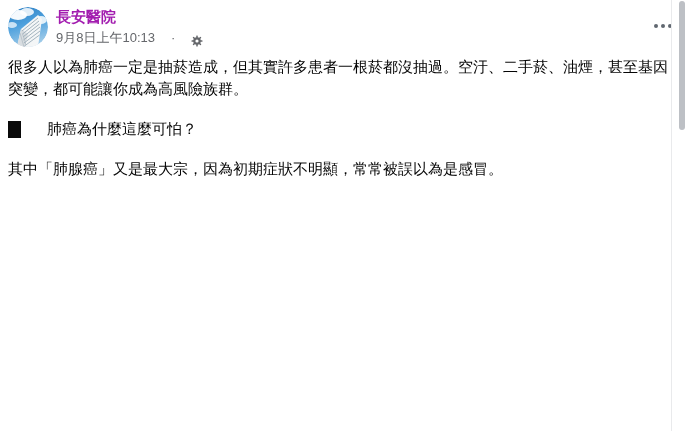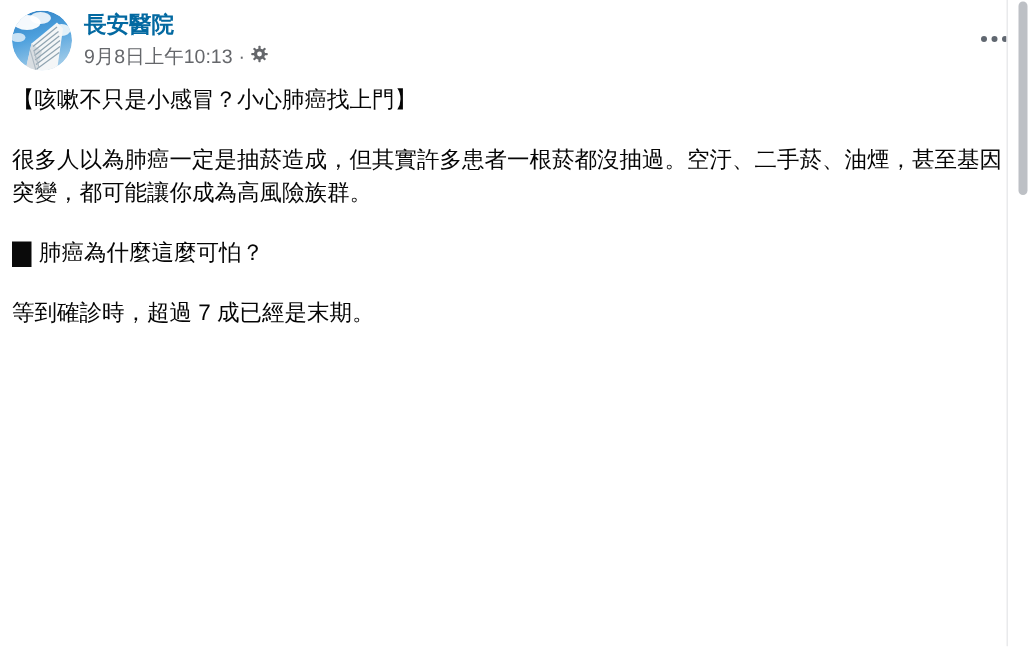--- a/index.html
+++ b/index.html
@@ -16,24 +16,24 @@
     position:absolute;top:7px;left:8px;right:24px;
     display:flex;align-items:flex-start;
   }
   .avatar{
     width:40px;height:40px;border-radius:50%;overflow:hidden;flex:0 0 auto;
     cursor:pointer;
   }
   .avatar svg{display:block;}
   .header-meta{margin-left:8px;min-width:0;}
   .page-name{
-    font-size:15px;font-weight:700;line-height:20px;color:#0369a1;cursor:pointer;
+    font-size:15px;font-weight:700;line-height:20px;color:#a21caf;cursor:pointer;
   }
   .time-row{
-    display:flex;align-items:flex-start;gap:4px;
+    display:flex;align-items:flex-end;gap:16px;
     font-size:13px;line-height:17px;color:#65676b;margin-top:2px;
   }
   .time-row .dot-sep{color:#65676b;}
   .gear{width:12px;height:12px;display:inline-block;}
   .menu-btn{
     position:absolute;top:20px;right:14px;
     display:flex;gap:3px;align-items:center;
     padding:4px 0;cursor:pointer;
   }
   .menu-btn i{
@@ -42,21 +42,21 @@
   
   .post-body{
     position:absolute;top:56px;left:8px;right:8px;
   }
   .post-body p{
     margin:0 0 18px 0;
     font-size:15px;line-height:22px;color:#050505;
     word-break:break-word;
   }
   .section-heading{
-    display:flex;align-items:center;gap:5px;
+    display:flex;align-items:center;gap:26px;
     margin:0 0 18px 0;
     font-size:15px;line-height:22px;color:#050505;
   }
   .block-marker{
     display:inline-block;width:13px;height:17px;background:#0a0a0a;flex:0 0 auto;
   }
   
   .scroll-track{
     position:absolute;top:0;right:0;width:14px;height:431px;
     background:#ffffff;border-left:1px solid #e9eaec;
@@ -123,26 +123,25 @@
   </div>
 </div>
 
 <div class="menu-btn">
   <i></i>
     <i></i>
     <i></i>
 </div>
 
 <div class="post-body">
-  <p>【咳嗽不只是小感冒？小心肺癌找上門】</p>
   <p>很多人以為肺癌一定是抽菸造成，但其實許多患者一根菸都沒抽過。空汙、二手菸、油煙，甚至基因突變，都可能讓你成為高風險族群。</p>
 
   <div class="section-heading">
     <span class="block-marker"></span>
     <span>肺癌為什麼這麼可怕？</span>
   </div>
 
-  <p>等到確診時，超過 7 成已經是末期。</p>
+  <p>其中「肺腺癌」又是最大宗，因為初期症狀不明顯，常常被誤以為是感冒。</p>
 </div>
 
 <div class="scroll-track">
   <div class="scroll-thumb"></div>
 </div>
 
 </body></html>

